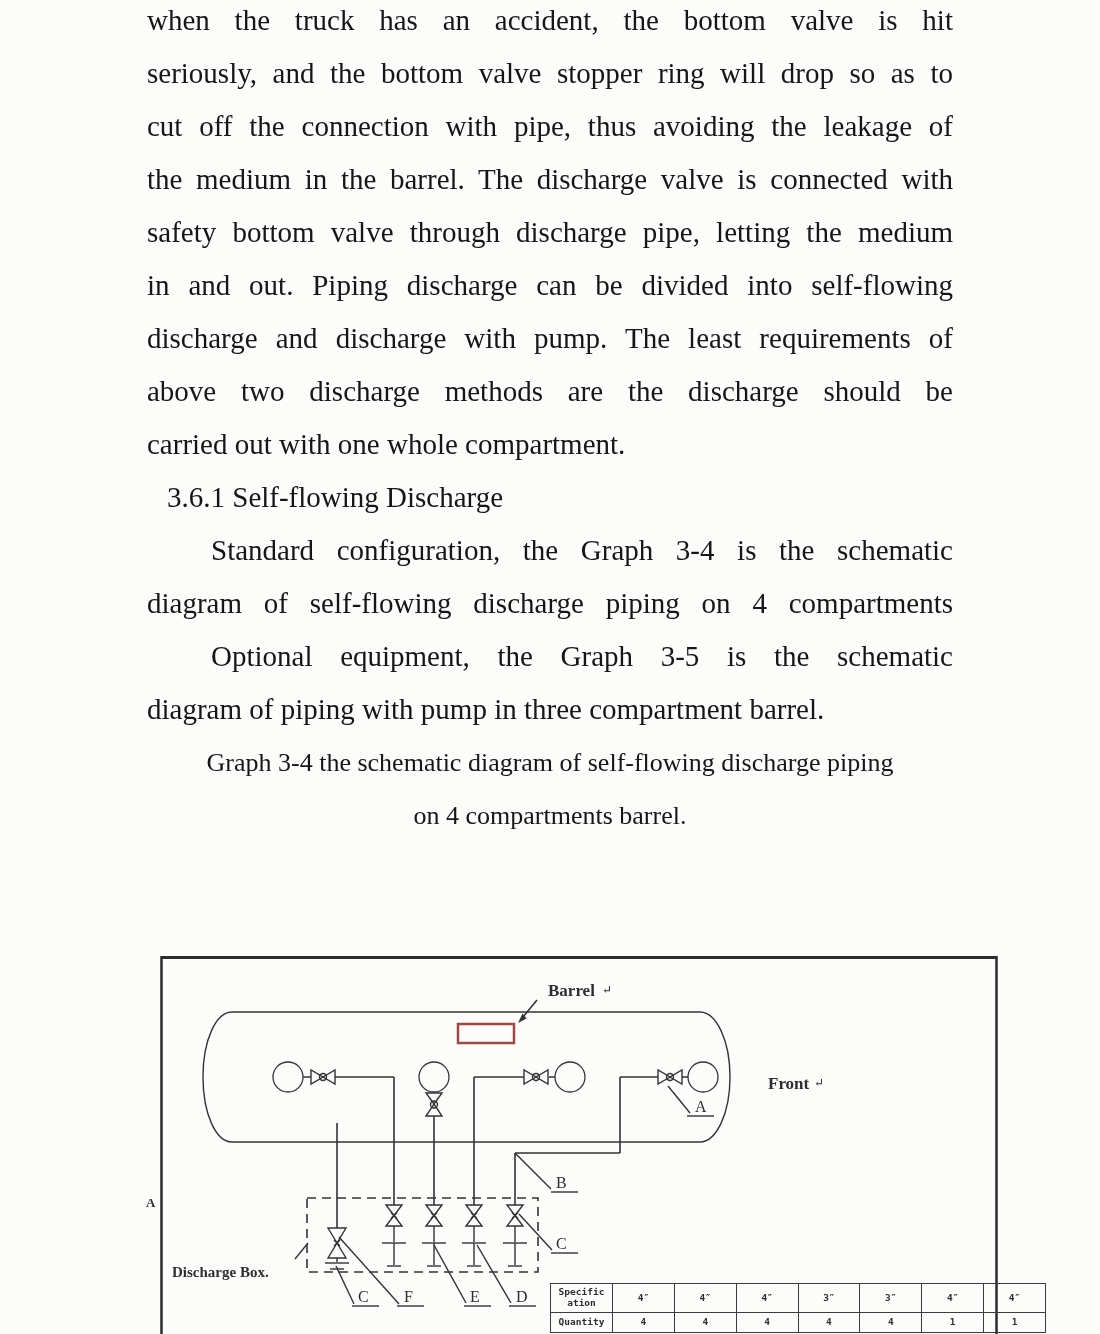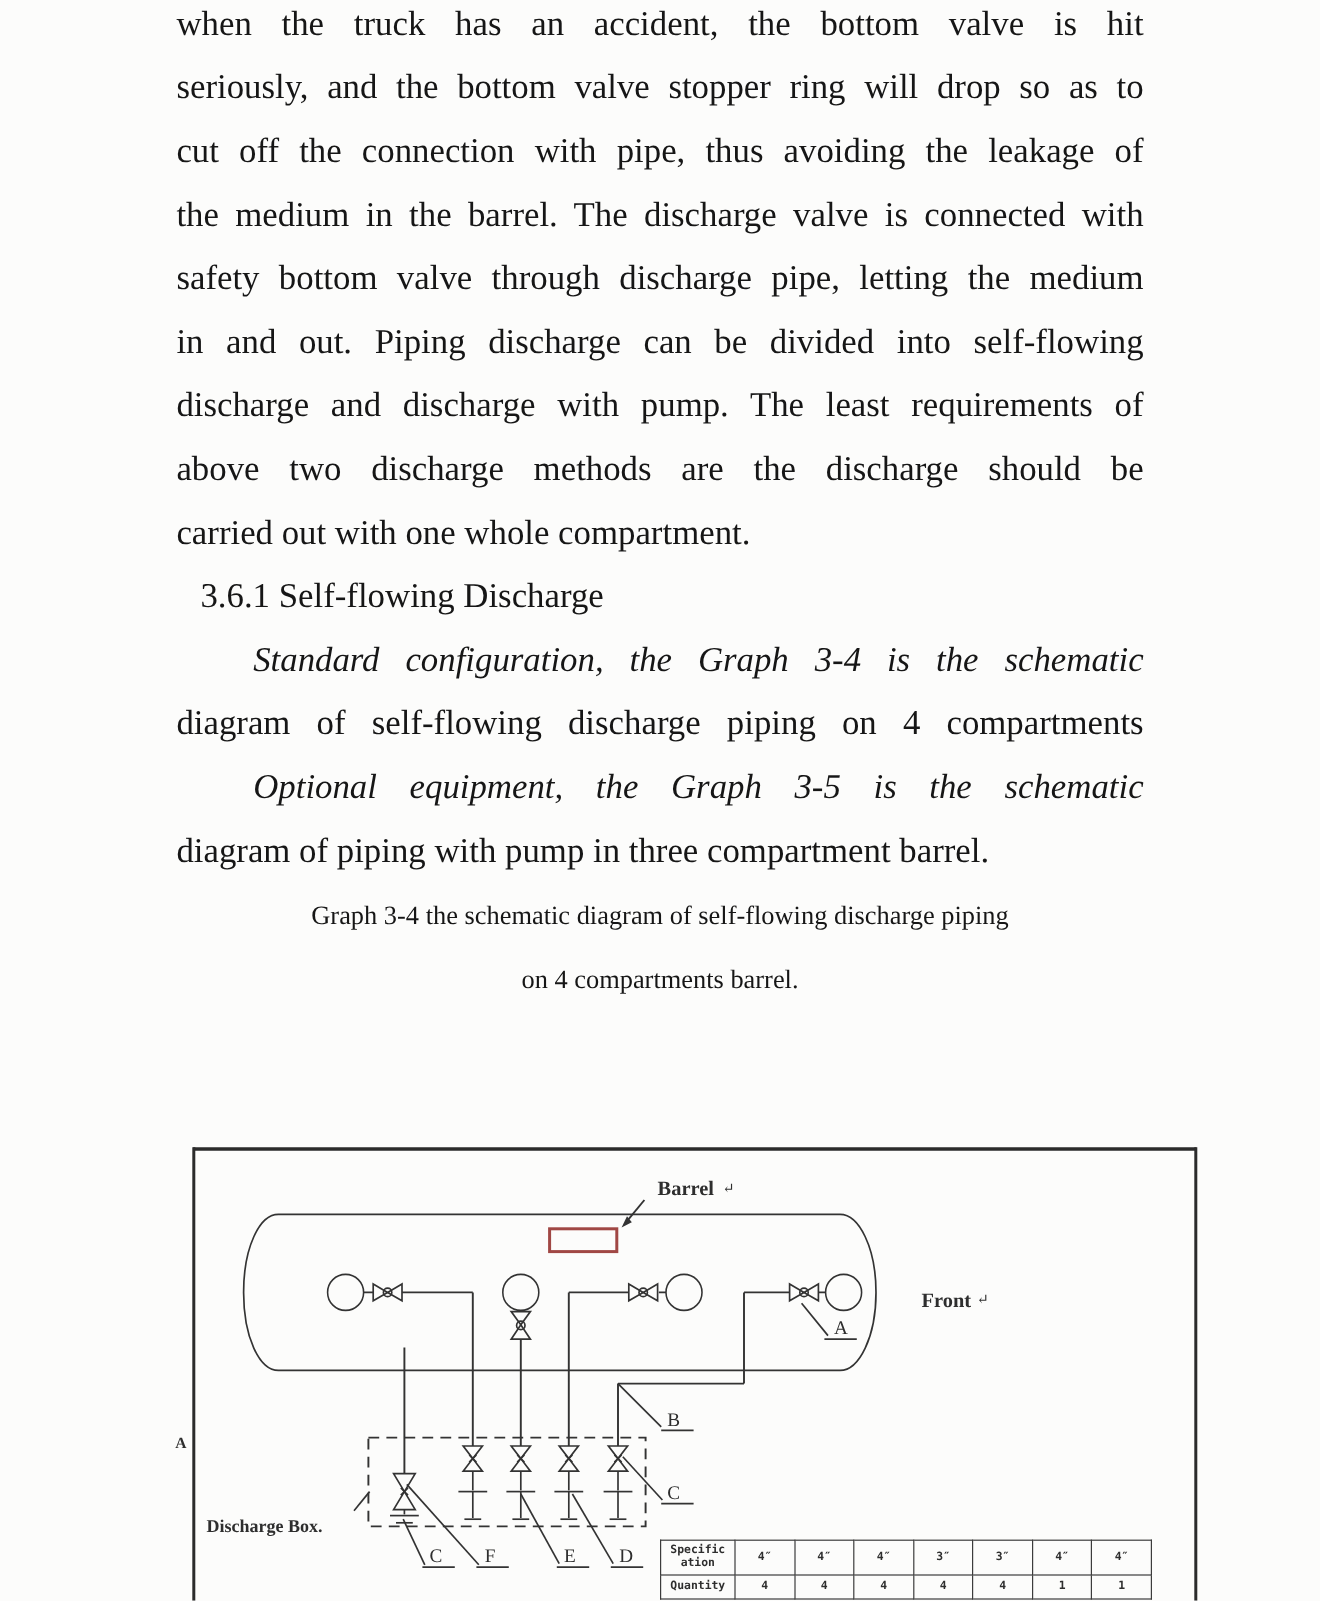--- a/index.html
+++ b/index.html
@@ -18,35 +18,35 @@
   .tline{
     height:53px;line-height:53px;
     font-size:29px;
     white-space:nowrap;
   }
   .tline.just{
     white-space:normal;
     text-align:justify;
     text-align-last:justify;
   }
-  .tline.indent{padding-left:64px;font-style:italic;}
+  .tline.indent{padding-left:64px;}
   .tline.heading{white-space:pre;margin-left:20px;}
   .tline.caption{
     text-align:center;
-    font-size:22px;
+    font-size:26px;
   }
   svg{position:absolute;left:0;top:0;}
   svg text{
     font-family:"Liberation Serif","DejaVu Serif",serif;
     fill:#2e2e2e;
   }
   .diagram-letter{font-size:16px;}
   .spec-table{
     position:absolute;left:550px;top:1283px;
-    width:410px;height:50px;
+    width:496px;height:50px;
     border-collapse:collapse;table-layout:fixed;
     font-family:"DejaVu Sans Mono","Liberation Mono",monospace;
     font-weight:bold;color:#2e2e2e;
     background:transparent;
   }
   .spec-table td,.spec-table th{
     border:1.6px solid #3c3c3c;
     text-align:center;vertical-align:middle;
     padding:0;font-size:9.5px;line-height:1.15;
     font-weight:bold;

